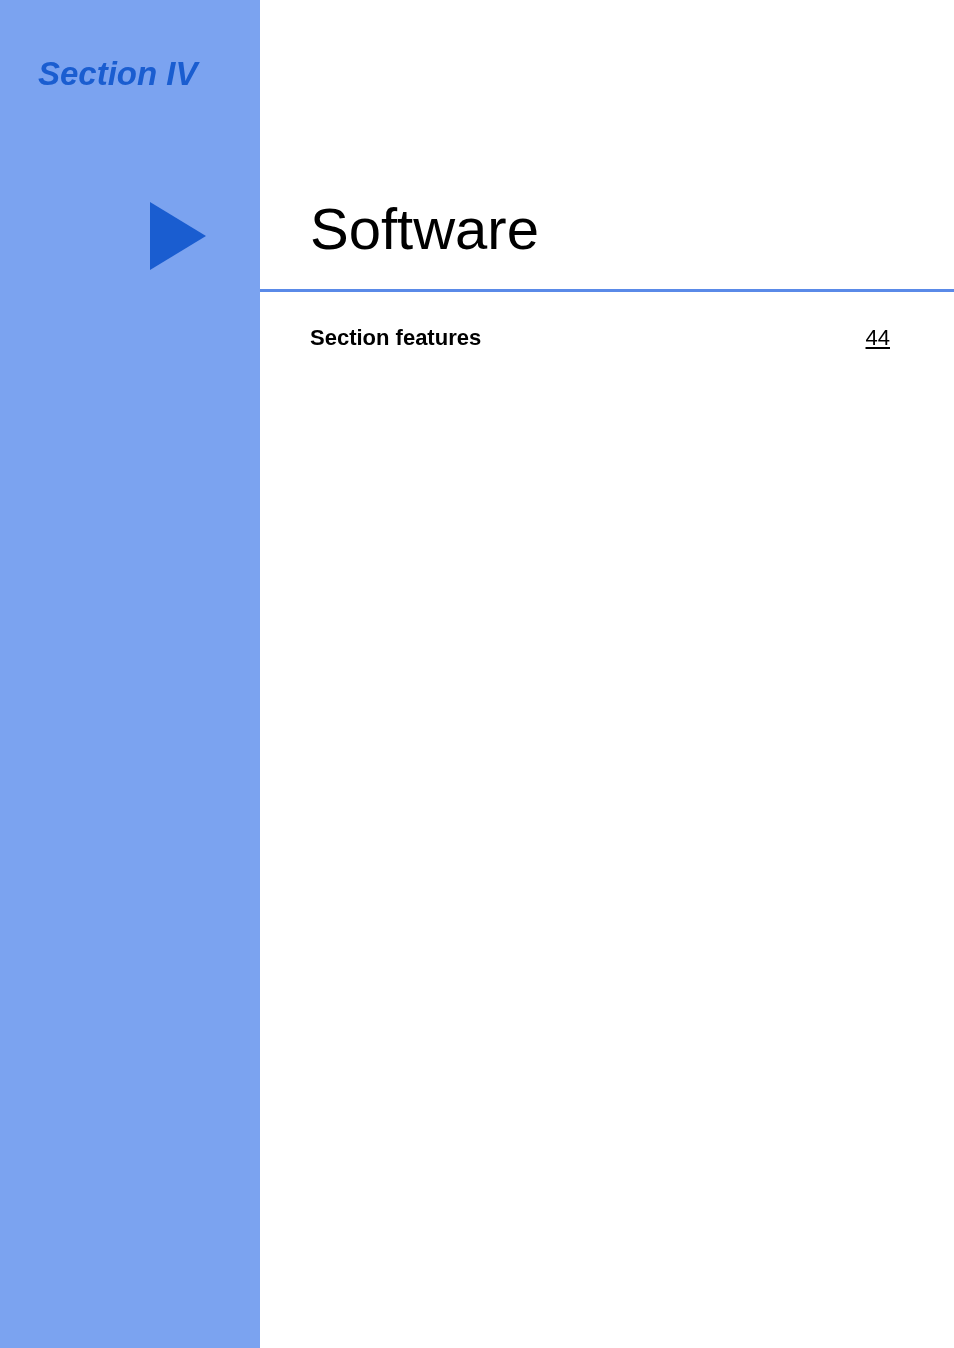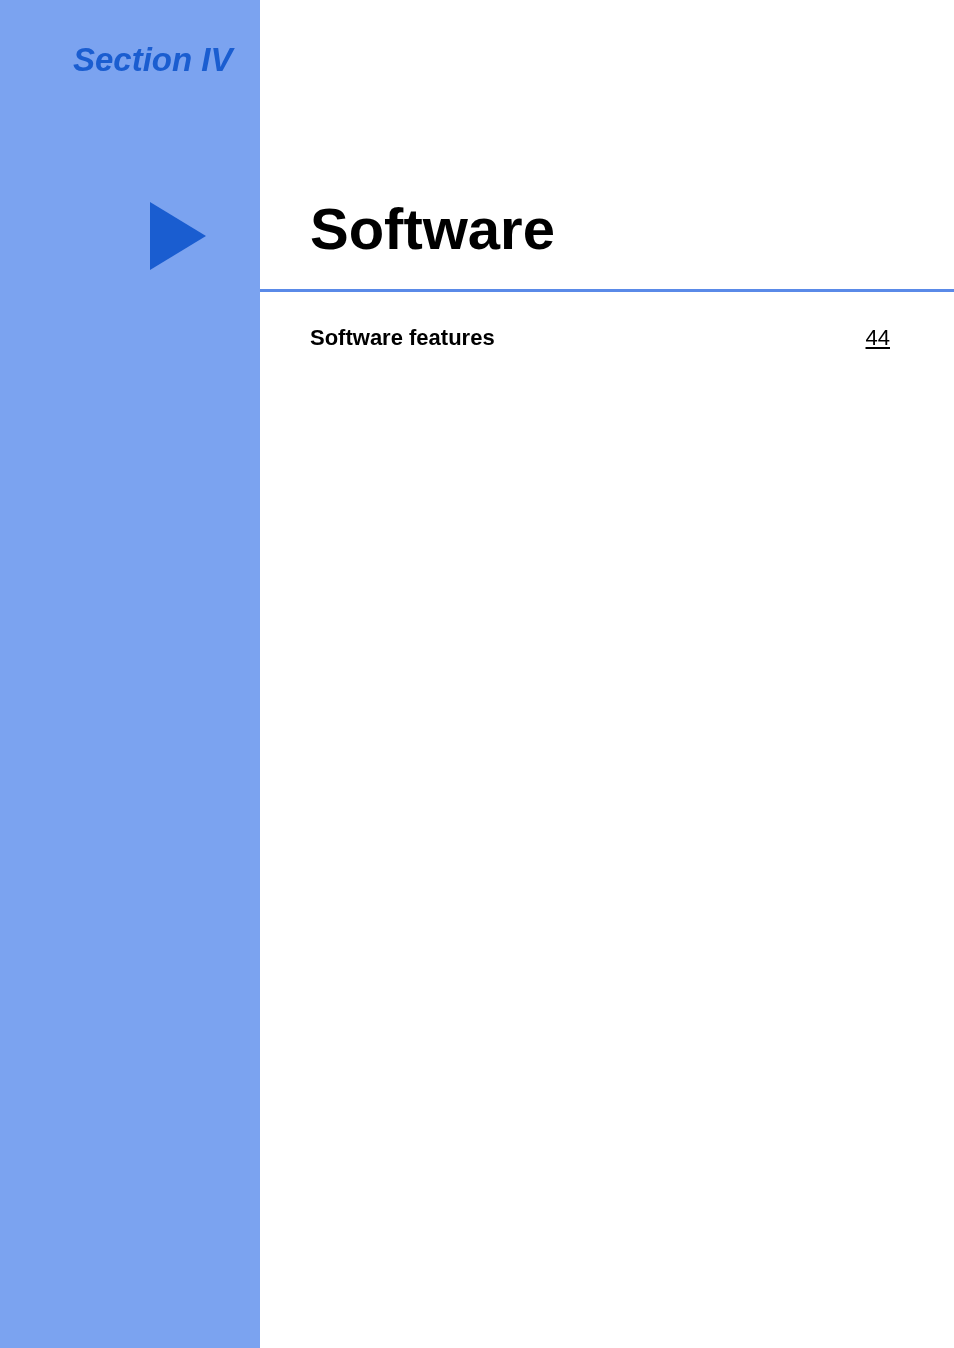--- a/index.html
+++ b/index.html
@@ -19,43 +19,42 @@
       position: absolute;
       left: 0;
       top: 0;
       width: 260px;
       height: 1348px;
       background: #7ba3f0;
     }
     .section-label {
       position: absolute;
       left: 38px;
-      top: 41px;
+      top: 55px;
       color: #1a5dd0;
       font-size: 33px;
       font-weight: bold;
       font-style: italic;
-      margin-left: 35px;
     }
     .triangle-icon {
       position: absolute;
       left: 150px;
       top: 202px;
       width: 0;
       height: 0;
       border-top: 34px solid transparent;
       border-bottom: 34px solid transparent;
       border-left: 56px solid #1a5dd0;
     }
     .title {
       position: absolute;
       left: 310px;
       top: 195px;
       font-size: 58px;
-      font-weight: bold;
+      font-weight: normal;
       color: #000000;
     }
     .title-underline {
       position: absolute;
       left: 260px;
       top: 289px;
       width: 694px;
       height: 3px;
       background: #5a8ae8;
     }
@@ -87,15 +86,15 @@
 
 <div class="section-label">Section IV</div>
 
 <div class="triangle-icon"></div>
 
 <div class="title">Software</div>
 
 <div class="title-underline"></div>
 
 <div class="toc-row">
-  <span class="toc-label">Software features</span>
+  <span class="toc-label">Section features</span>
   <span class="toc-page">44</span>
 </div>
 
 </body></html>

